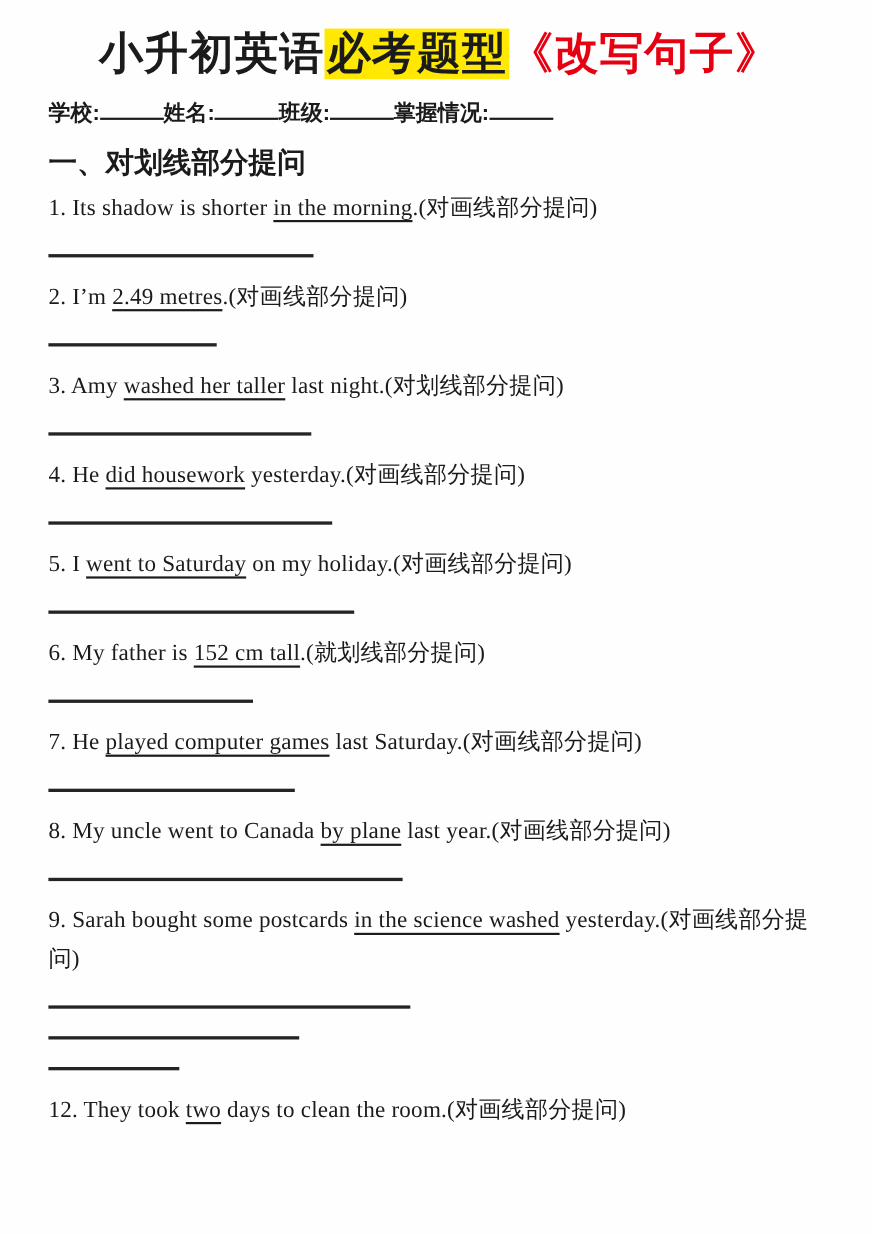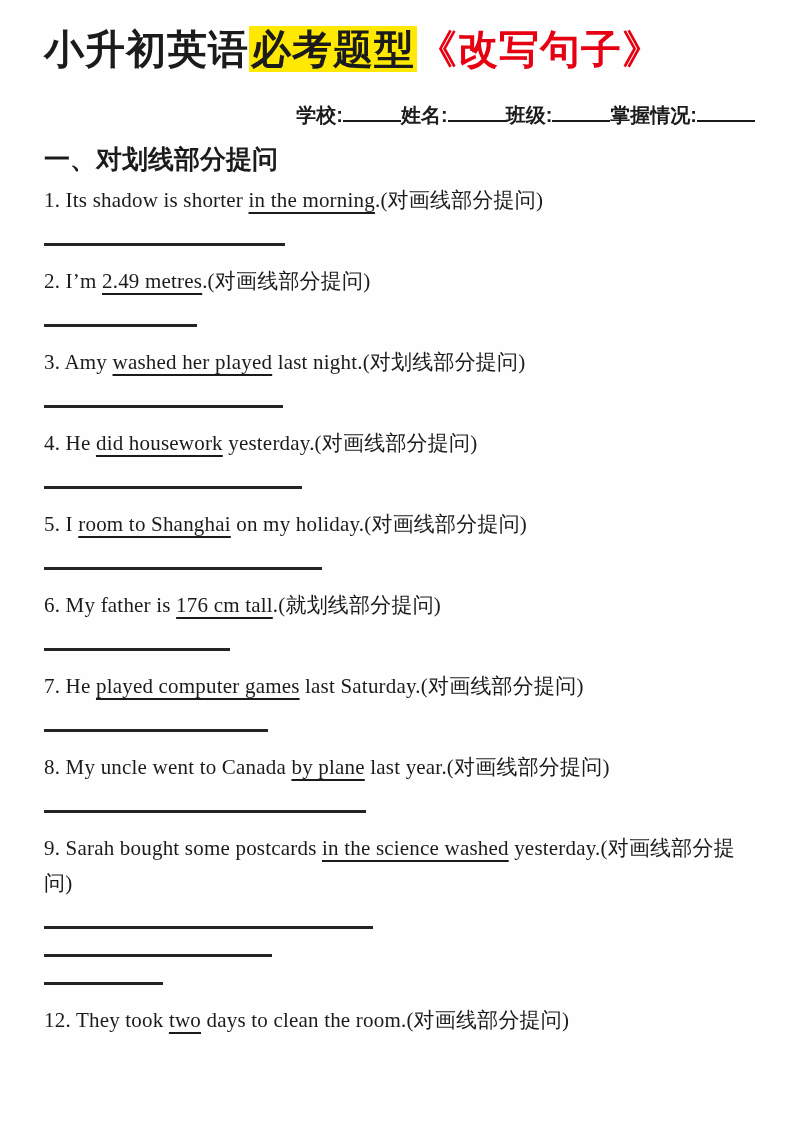--- a/index.html
+++ b/index.html
@@ -16,38 +16,38 @@
   }
   .page {
     box-sizing: border-box;
     width: 793px;
     height: 1122px;
     padding: 24px 38px 0 44px;
     background: #fefefe;
   }
   .title {
     margin: 0;
-    text-align: left;
+    text-align: center;
     font-family: "Liberation Sans", sans-serif;
     font-weight: 900;
     font-size: 40px;
     line-height: 50px;
     letter-spacing: 1px;
     white-space: nowrap;
   }
   .title .hl {
     background: #ffe903;
     padding: 1px 2px;
   }
   .title .red {
     color: #e60012;
   }
   .header-info {
-    margin-top: 26px;
-    text-align: right;
+    margin-top: 13px;
+    text-align: left;
     font-family: "Liberation Sans", sans-serif;
     font-weight: 700;
     font-size: 20px;
     line-height: 28px;
     white-space: nowrap;
   }
   .header-info .fblank {
     display: inline-block;
     width: 58px;
     height: 20px;
@@ -95,33 +95,33 @@
   <div id="items">
       <div class="item">
         <p class="sentence"><span>1. </span><span>Its shadow is shorter </span><span class="u">in the morning</span><span>.(对画线部分提问)</span></p>
         <div class="blank" style="width: 241px;"></div>
       </div>
       <div class="item">
         <p class="sentence"><span>2. </span><span>I’m </span><span class="u">2.49 metres</span><span>.(对画线部分提问)</span></p>
         <div class="blank" style="width: 153px;"></div>
       </div>
       <div class="item">
-        <p class="sentence"><span>3. </span><span>Amy </span><span class="u">washed her played</span><span> last night.(对划线部分提问)</span></p>
+        <p class="sentence"><span>3. </span><span>Amy </span><span class="u">washed her taller</span><span> last night.(对划线部分提问)</span></p>
         <div class="blank" style="width: 239px;"></div>
       </div>
       <div class="item">
         <p class="sentence"><span>4. </span><span>He </span><span class="u">did housework</span><span> yesterday.(对画线部分提问)</span></p>
         <div class="blank" style="width: 258px;"></div>
       </div>
       <div class="item">
-        <p class="sentence"><span>5. </span><span>I </span><span class="u">room to Shanghai</span><span> on my holiday.(对画线部分提问)</span></p>
+        <p class="sentence"><span>5. </span><span>I </span><span class="u">went to Saturday</span><span> on my holiday.(对画线部分提问)</span></p>
         <div class="blank" style="width: 278px;"></div>
       </div>
       <div class="item">
-        <p class="sentence"><span>6. </span><span>My father is </span><span class="u">176 cm tall</span><span>.(就划线部分提问)</span></p>
+        <p class="sentence"><span>6. </span><span>My father is </span><span class="u">152 cm tall</span><span>.(就划线部分提问)</span></p>
         <div class="blank" style="width: 186px;"></div>
       </div>
       <div class="item">
         <p class="sentence"><span>7. </span><span>He </span><span class="u">played computer games</span><span> last Saturday.(对画线部分提问)</span></p>
         <div class="blank" style="width: 224px;"></div>
       </div>
       <div class="item">
         <p class="sentence"><span>8. </span><span>My uncle went to Canada </span><span class="u">by plane</span><span> last year.(对画线部分提问)</span></p>
         <div class="blank" style="width: 322px;"></div>
       </div>

